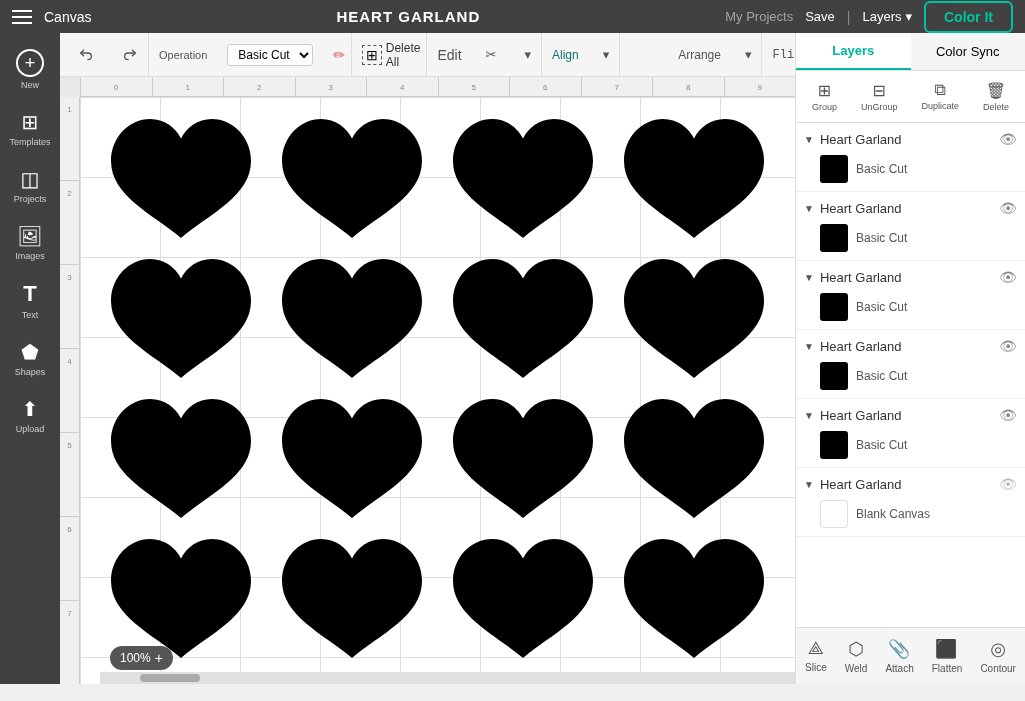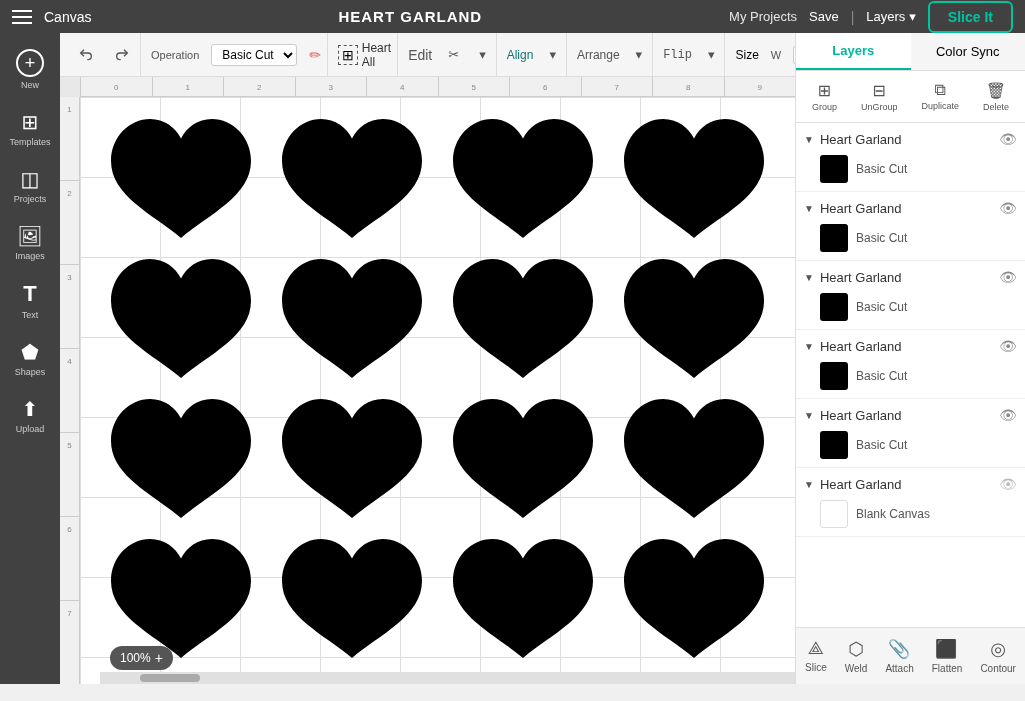--- a/index.html
+++ b/index.html
@@ -7,21 +7,21 @@
 
     
     .header {
       display: flex; align-items: center; background: #414141; height: 33px; padding: 0 12px; gap: 12px;
     }
     .hamburger-icon { display: flex; flex-direction: column; gap: 4px; cursor: pointer; }
     .hamburger-icon span { display: block; width: 20px; height: 2px; background: white; }
     .canvas-label { color: white; font-size: 14px; font-weight: 400; }
     .project-title { flex: 1; text-align: center; color: white; font-size: 15px; font-weight: 600; letter-spacing: 1px; }
     .header-right { display: flex; align-items: center; gap: 12px; }
-    .my-projects-btn { color: #e5e5e5; font-size: 13px; background: none; border: none; cursor: pointer; }
+    .my-projects-btn { color: #a3a3a3; font-size: 13px; background: none; border: none; cursor: pointer; }
     .save-btn { color: white; font-size: 13px; background: none; border: none; cursor: pointer; }
     .divider-v { color: #888; font-size: 14px; }
     .explore-btn { display: flex; align-items: center; gap: 4px; color: white; font-size: 13px; background: none; border: none; cursor: pointer; }
     .make-it-btn { background: transparent; border: 2px solid #00c4a0; color: #00c4a0; font-size: 14px; font-weight: 600; padding: 6px 18px; border-radius: 6px; cursor: pointer; }
 
     
     .main { display: flex; height: calc(701px - 50px); }
 
     
     .left-sidebar {
@@ -31,21 +31,21 @@
       display: flex; flex-direction: column; align-items: center; gap: 3px; padding: 8px 4px; cursor: pointer; width: 100%; color: white;
     }
     .sidebar-icon { font-size: 20px; color: white; }
     .sidebar-label { font-size: 9px; color: #ccc; text-align: center; }
     .new-icon { width: 28px; height: 28px; border: 2px solid white; border-radius: 50%; display: flex; align-items: center; justify-content: center; font-size: 18px; color: white; }
 
     
     .toolbar {
       background: #f5f5f5; border-bottom: 1px solid #ddd; height: 44px; display: flex; align-items: center; padding: 0 8px; gap: 4px;
     }
-    .toolbar-group { display: flex; align-items: center; gap: 12px; padding: 8px 6px; border-right: 1px solid #ddd; height: 100%; }
+    .toolbar-group { display: flex; align-items: center; gap: 20px; padding: 8px 6px; border-right: 1px solid #ddd; height: 100%; }
     .toolbar-btn { background: none; border: none; cursor: pointer; padding: 4px; color: #555; font-size: 13px; display: flex; align-items: center; gap: 2px; }
     .toolbar-btn svg { width: 16px; height: 16px; }
     .select-all-box { display: flex; align-items: center; gap: 4px; }
     .select-all-label { font-size: 12px; color: #333; }
     .operation-dropdown { background: #fff; border: 1px solid #ccc; border-radius: 3px; padding: 2px 6px; font-size: 12px; }
     .pencil-icon { color: #e06060; font-size: 14px; }
 
     
     .canvas-area { flex: 1; background: #e8e8e8; overflow: hidden; position: relative; }
     .canvas-ruler-h { position: absolute; top: 0; left: 20px; right: 0; height: 20px; background: #f0f0f0; border-bottom: 1px solid #ccc; display: flex; }
@@ -116,21 +116,21 @@
   <span class="canvas-label">Canvas</span>
   <span class="project-title">HEART GARLAND</span>
   <div class="header-right">
     <button class="my-projects-btn">My Projects</button>
     <button class="save-btn">Save</button>
     <span class="divider-v">|</span>
     <button class="explore-btn">
       <span>Layers</span>
       <span>▾</span>
     </button>
-    <button class="make-it-btn">Slice It</button>
+    <button class="make-it-btn">Color It</button>
   </div>
 </div>
 
 <div class="main">
 
   <div class="left-sidebar">
     <div class="sidebar-item">
       <div class="new-icon">+</div>
       <span class="sidebar-label">New</span>
     </div>
@@ -180,36 +180,36 @@
       <div class="toolbar-group">
         <span style="font-size:11px;color:#555;">Operation</span>
         <select class="operation-dropdown">
           <option>Basic Cut</option>
         </select>
         <span class="pencil-icon">✏</span>
       </div>
       <div class="toolbar-group">
         <div class="select-all-box">
           <span style="font-size:14px;border:1px dashed #555;padding:1px 3px;">⊞</span>
-          <span class="select-all-label">Heart All</span>
+          <span class="select-all-label">Delete All</span>
         </div>
       </div>
       <div class="toolbar-group">
         <span style="font-size:14px;color:#555;">Edit</span>
         <button class="toolbar-btn">
           <span>✂</span>
         </button>
         <button class="toolbar-btn">▾</button>
       </div>
       <div class="toolbar-group">
         <span style="font-size:12px;color:#0f766e;">Align</span>
         <button class="toolbar-btn">▾</button>
       </div>
       <div class="toolbar-group">
-        <span style="font-size:12px;color:#555;">Arrange</span>
+        <span style="font-size:12px;color:#555;margin-left:48px;">Arrange</span>
         <button class="toolbar-btn">▾</button>
       </div>
       <div class="toolbar-group">
         <span style="font-size:12px;color:#555;font-family:Liberation Mono, monospace;">Flip</span>
         <button class="toolbar-btn">▾</button>
       </div>
       <div class="toolbar-group">
         <span style="font-size:12px;color:#000000;">Size</span>
         <span style="font-size:11px;color:#555;">W</span>
         <input type="text" style="width: 40px; font-size: 11px; border: 1px solid rgb(204, 204, 204); border-radius: 2px; padding: 2px 4px;" value="">

